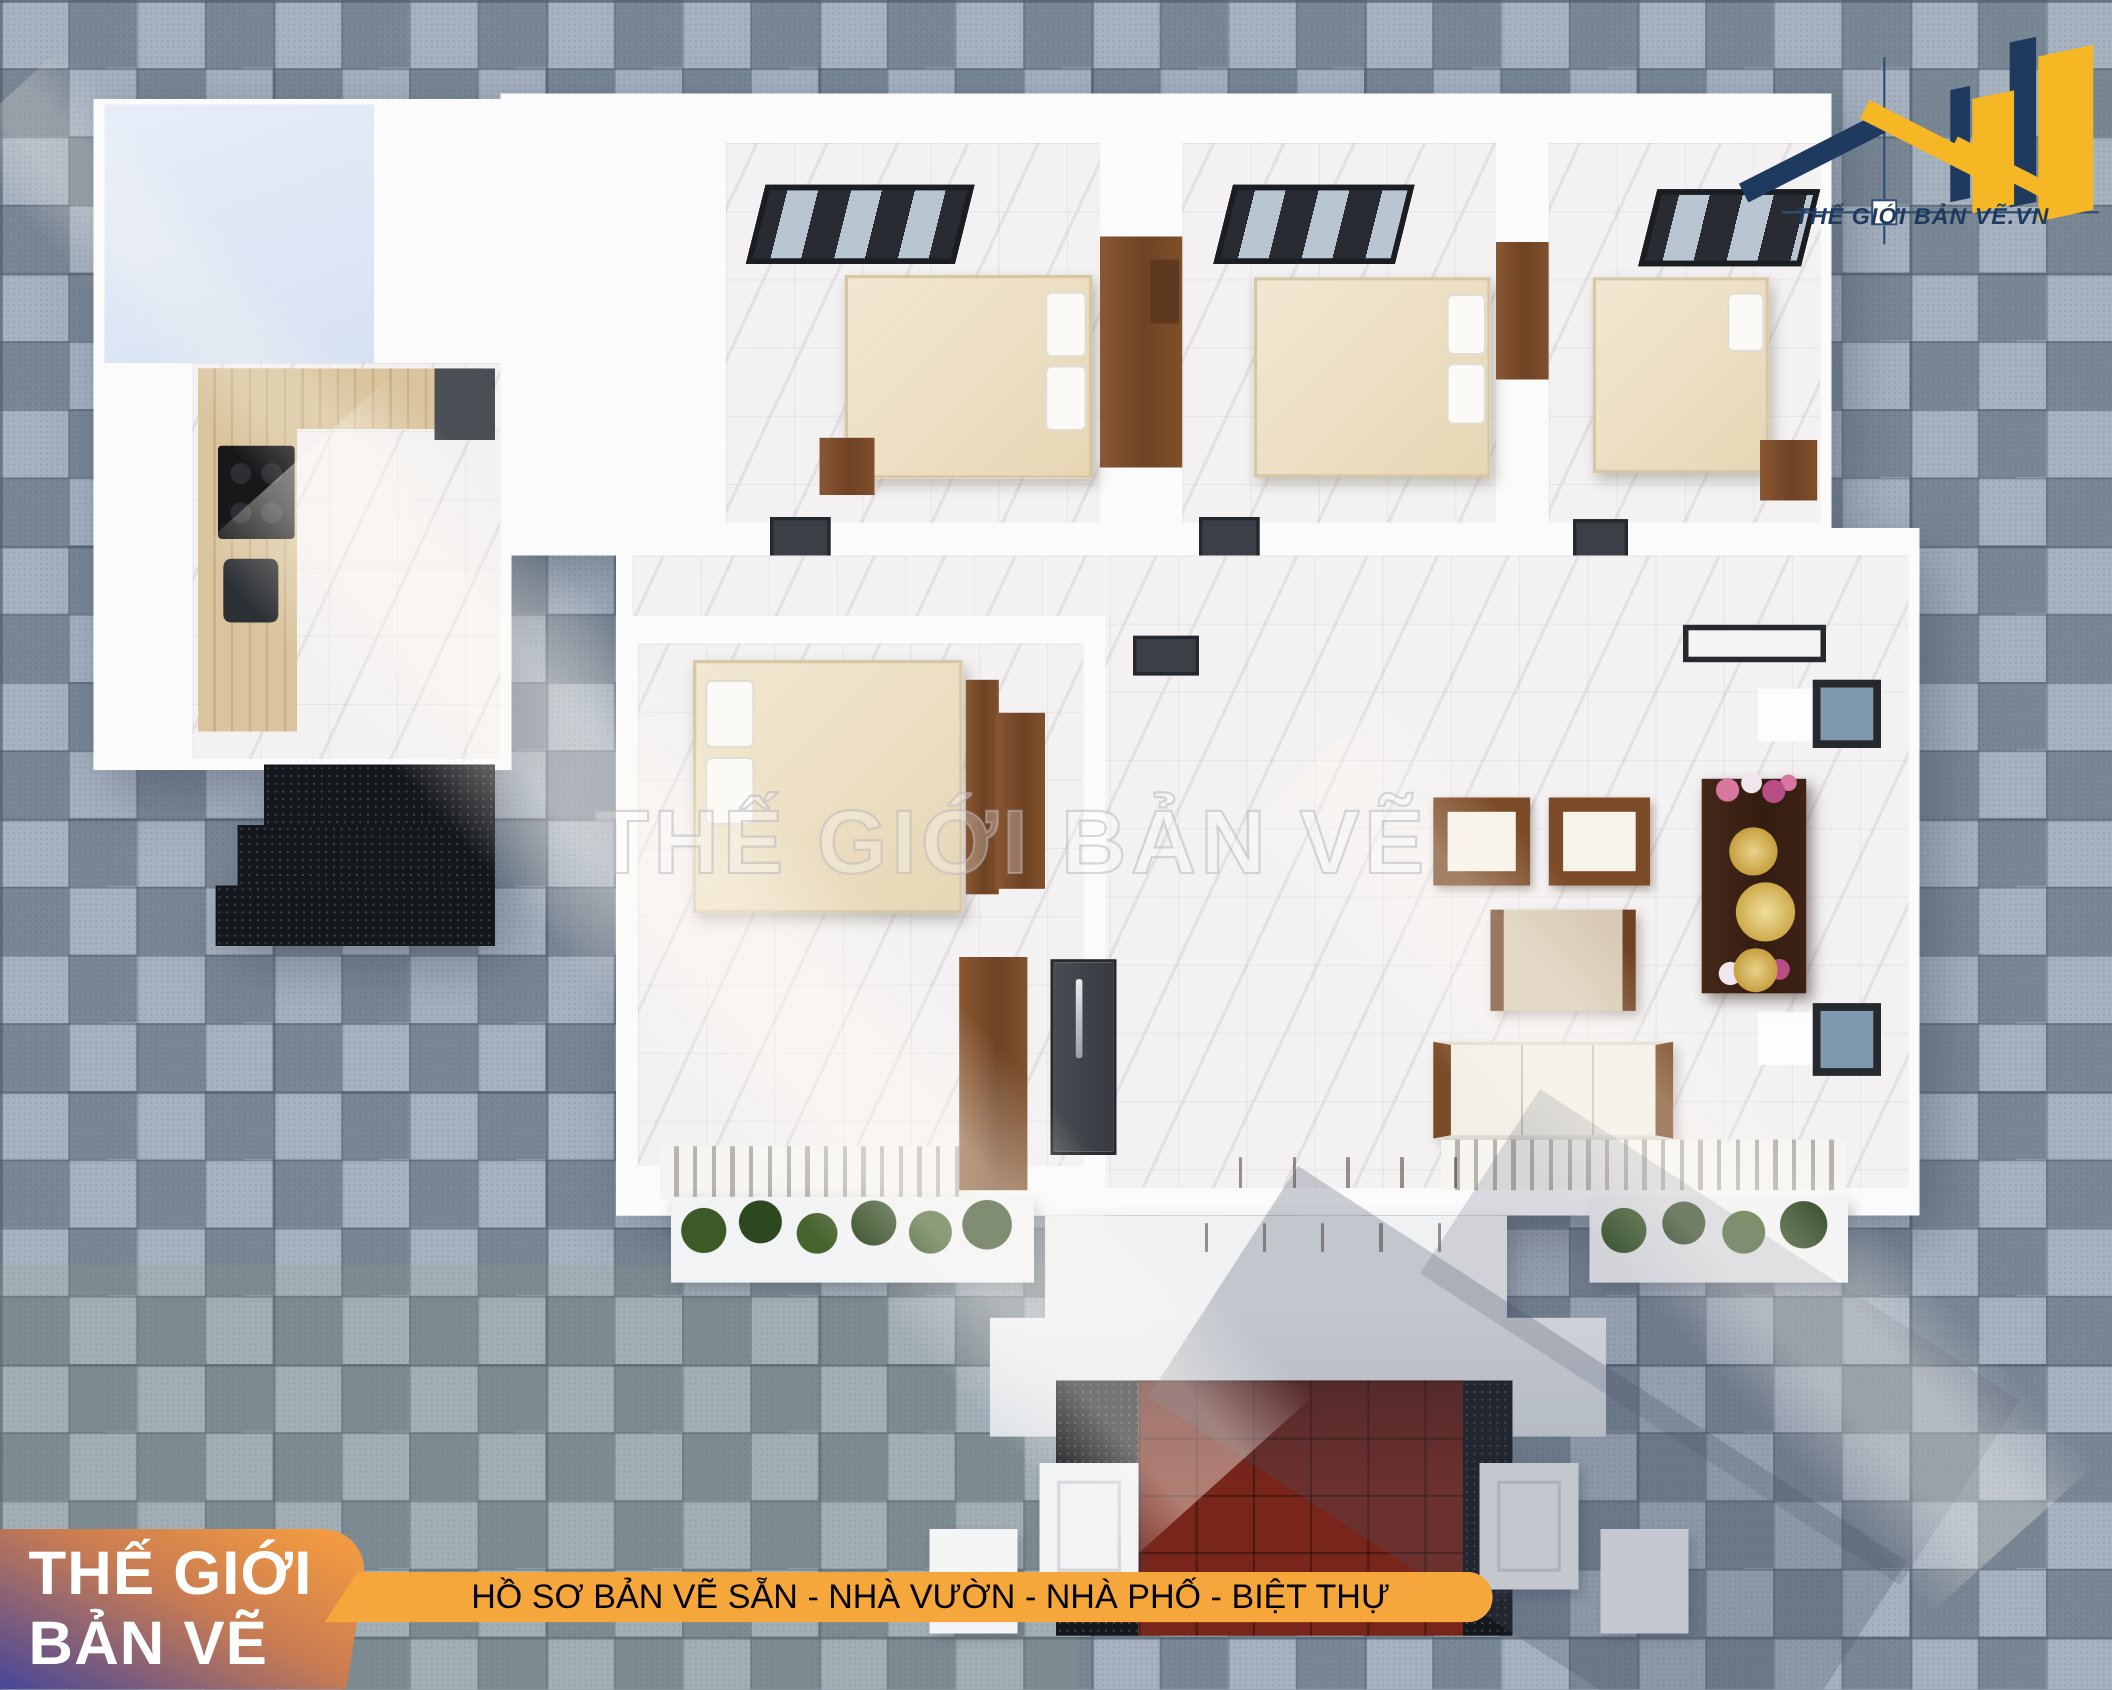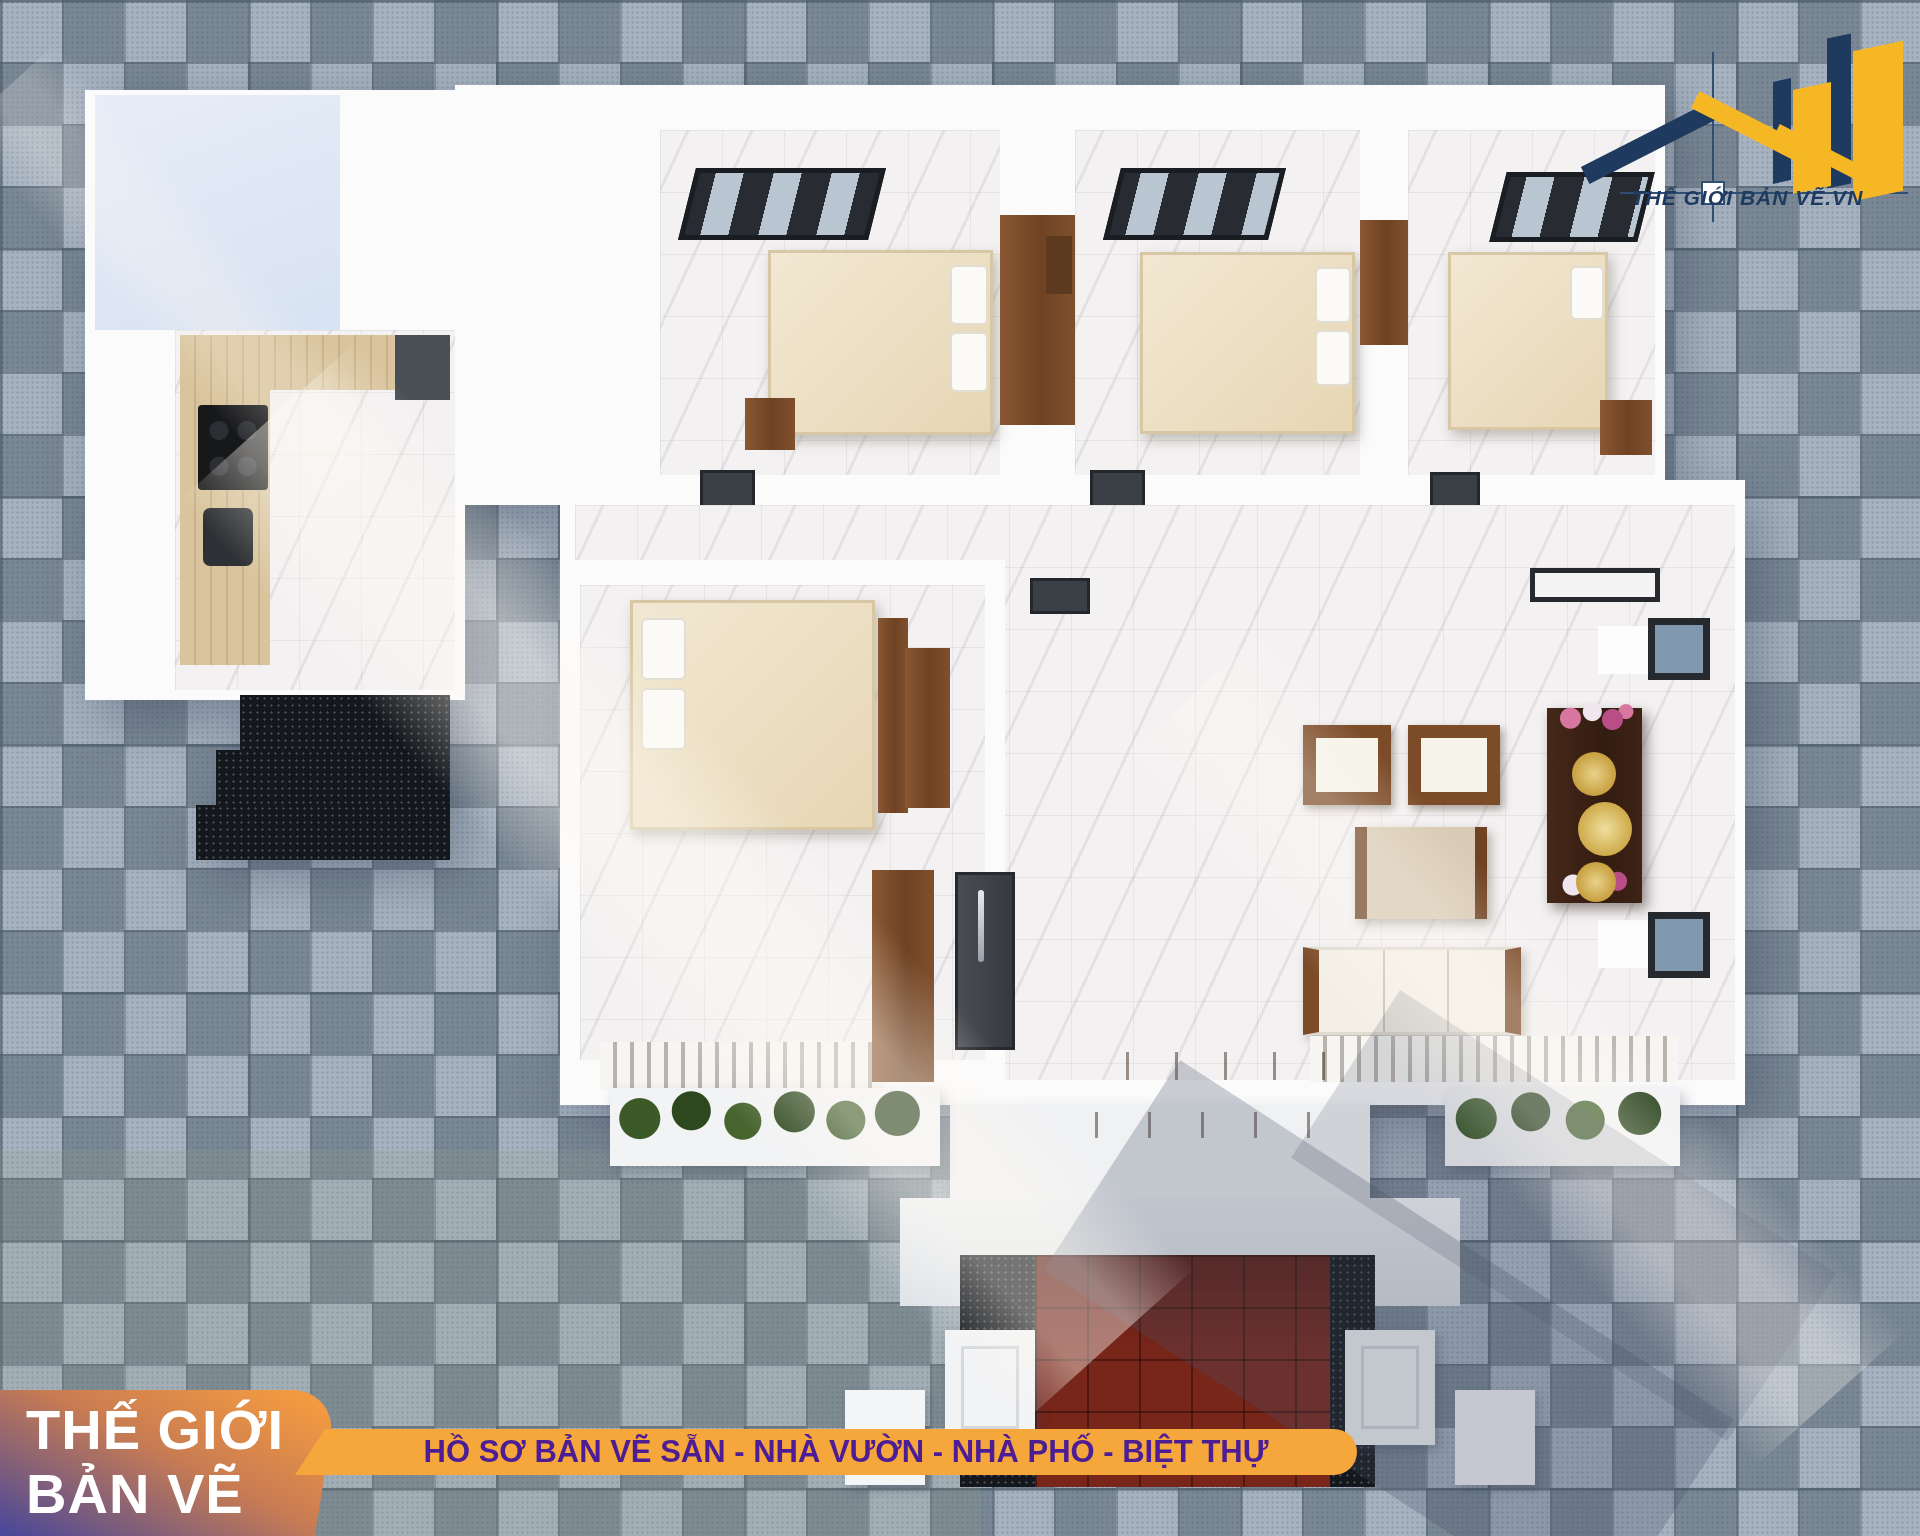--- a/index.html
+++ b/index.html
@@ -65,21 +65,21 @@
   
   .f-left{left:0;top:1390px;width:338px;height:146px;
     background:linear-gradient(205deg,#f29a41 8%,#c97c52 45%,#4a4898 95%);
     border-top-right-radius:46px;transform:skewX(-9deg);transform-origin:top left;}
   .f-left-text{left:26px;top:1398px;width:300px;color:#fff;font-weight:800;
     font-size:56px;line-height:64px;letter-spacing:1px;}
   .f-orange{left:295px;top:1429px;width:1062px;height:46px;background:#f5a73b;
     border-radius:0 23px 23px 0;
     clip-path:polygon(30px 0, calc(100% + 60px) 0, calc(100% + 60px) 100%, 0 100%);}
   .f-orange span{display:block;text-align:center;padding-left:40px;line-height:46px;
-    font-size:31px;font-weight:700;color:#4c1d95;}
+    font-size:31px;font-weight:400;color:#000000;}
   .f-blue{left:272px;top:1483px;width:946px;height:46px;
     background:linear-gradient(#3a79cf,#1d55a8);border-radius:0 23px 23px 0;
     clip-path:polygon(30px 0, calc(100% + 60px) 0, calc(100% + 60px) 100%, 0 100%);}
   .f-blue span{display:block;text-align:center;padding-left:50px;line-height:46px;
     font-size:29px;font-weight:700;color:#ffffff;}
   .badge{left:1655px;top:1458px;width:192px;height:62px;background:#f2a33c;
     border:4px solid #0b0b0b;display:flex;align-items:center;justify-content:center;
     font-family:"DejaVu Serif",serif;font-weight:700;font-size:34px;letter-spacing:2px;color:#111;}
 </style>
 </head>
@@ -226,20 +226,21 @@
       radial-gradient(circle at 84% 45%, #264019 0 21px, transparent 22px);"></div>
   </div>
 
   <div class="abs shadowband" style="left:1180px;top:1060px;width:660px;height:250px;transform:rotate(33deg);transform-origin:left top;"></div>
   <div class="abs shadowband" style="left:1400px;top:990px;width:520px;height:200px;transform:rotate(33deg);transform-origin:left top;opacity:.7;"></div>
 
   <div class="abs beam" style="left:180px;top:500px;width:240px;height:1250px;transform:rotate(-42deg);transform-origin:top left;opacity:.75;"></div>
   <div class="abs beam" style="left:1120px;top:760px;width:200px;height:950px;transform:rotate(-42deg);transform-origin:top left;opacity:.55;"></div>
   <div class="abs beam" style="left:-40px;top:130px;width:130px;height:520px;transform:rotate(-42deg);transform-origin:top left;opacity:.4;"></div>
 
+  <div class="abs watermark">THẾ GIỚI BẢN VẼ</div>
 
   <div class="abs cross-line" style="left:1712px;top:52px;width:2px;height:170px;"></div>
   <div class="abs cross-line" style="left:1620px;top:192px;width:288px;height:2px;"></div>
   <div class="abs" style="left:1701px;top:181px;width:24px;height:24px;background:#fff;border:2px solid #2e4e74;"></div>
 
   <div class="abs logo">
     <div>
       <div class="bar" style="left:252px;top:14px;width:24px;height:150px;background:#1e3a5f;transform:skewY(-12deg);"></div>
       <div class="bar" style="left:278px;top:24px;width:50px;height:150px;background:#f6b724;transform:skewY(-12deg);"></div>
       <div class="bar" style="left:198px;top:58px;width:18px;height:102px;background:#1e3a5f;transform:skewY(-12deg);"></div>

